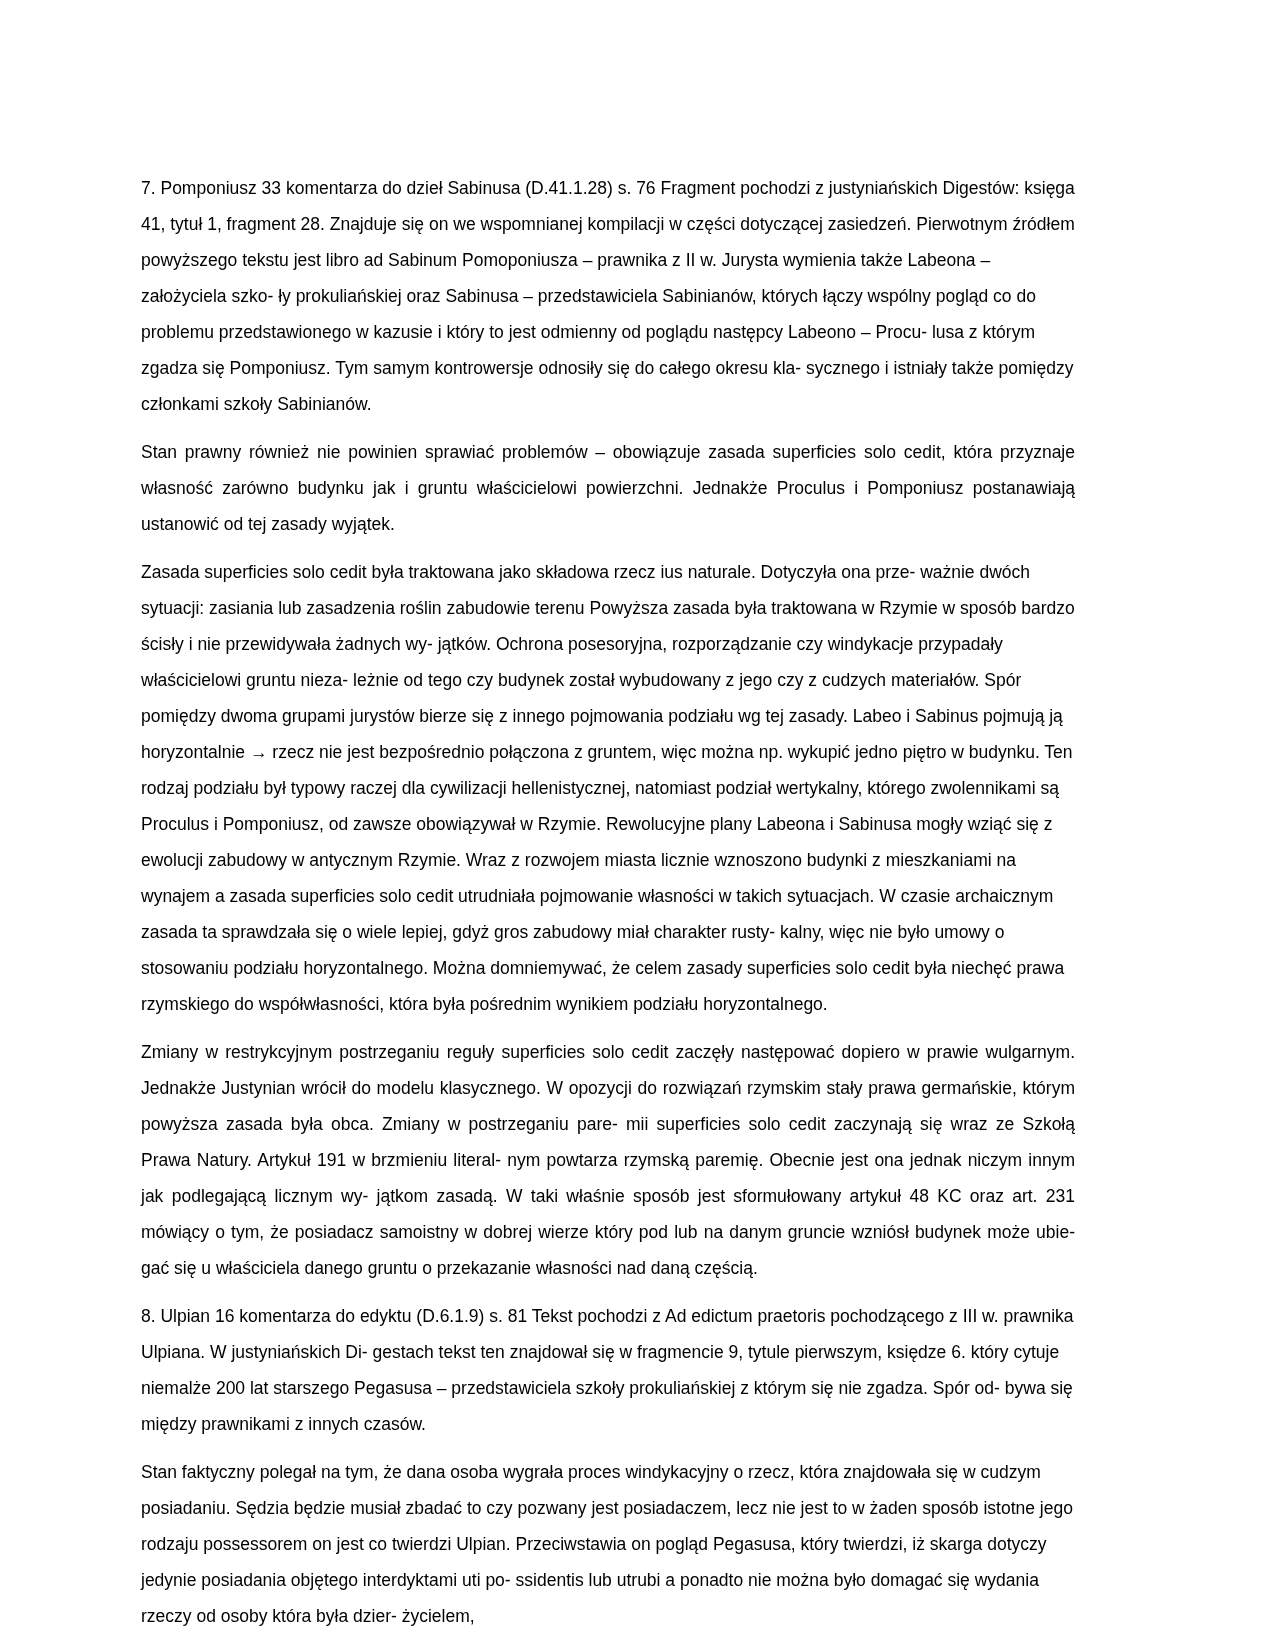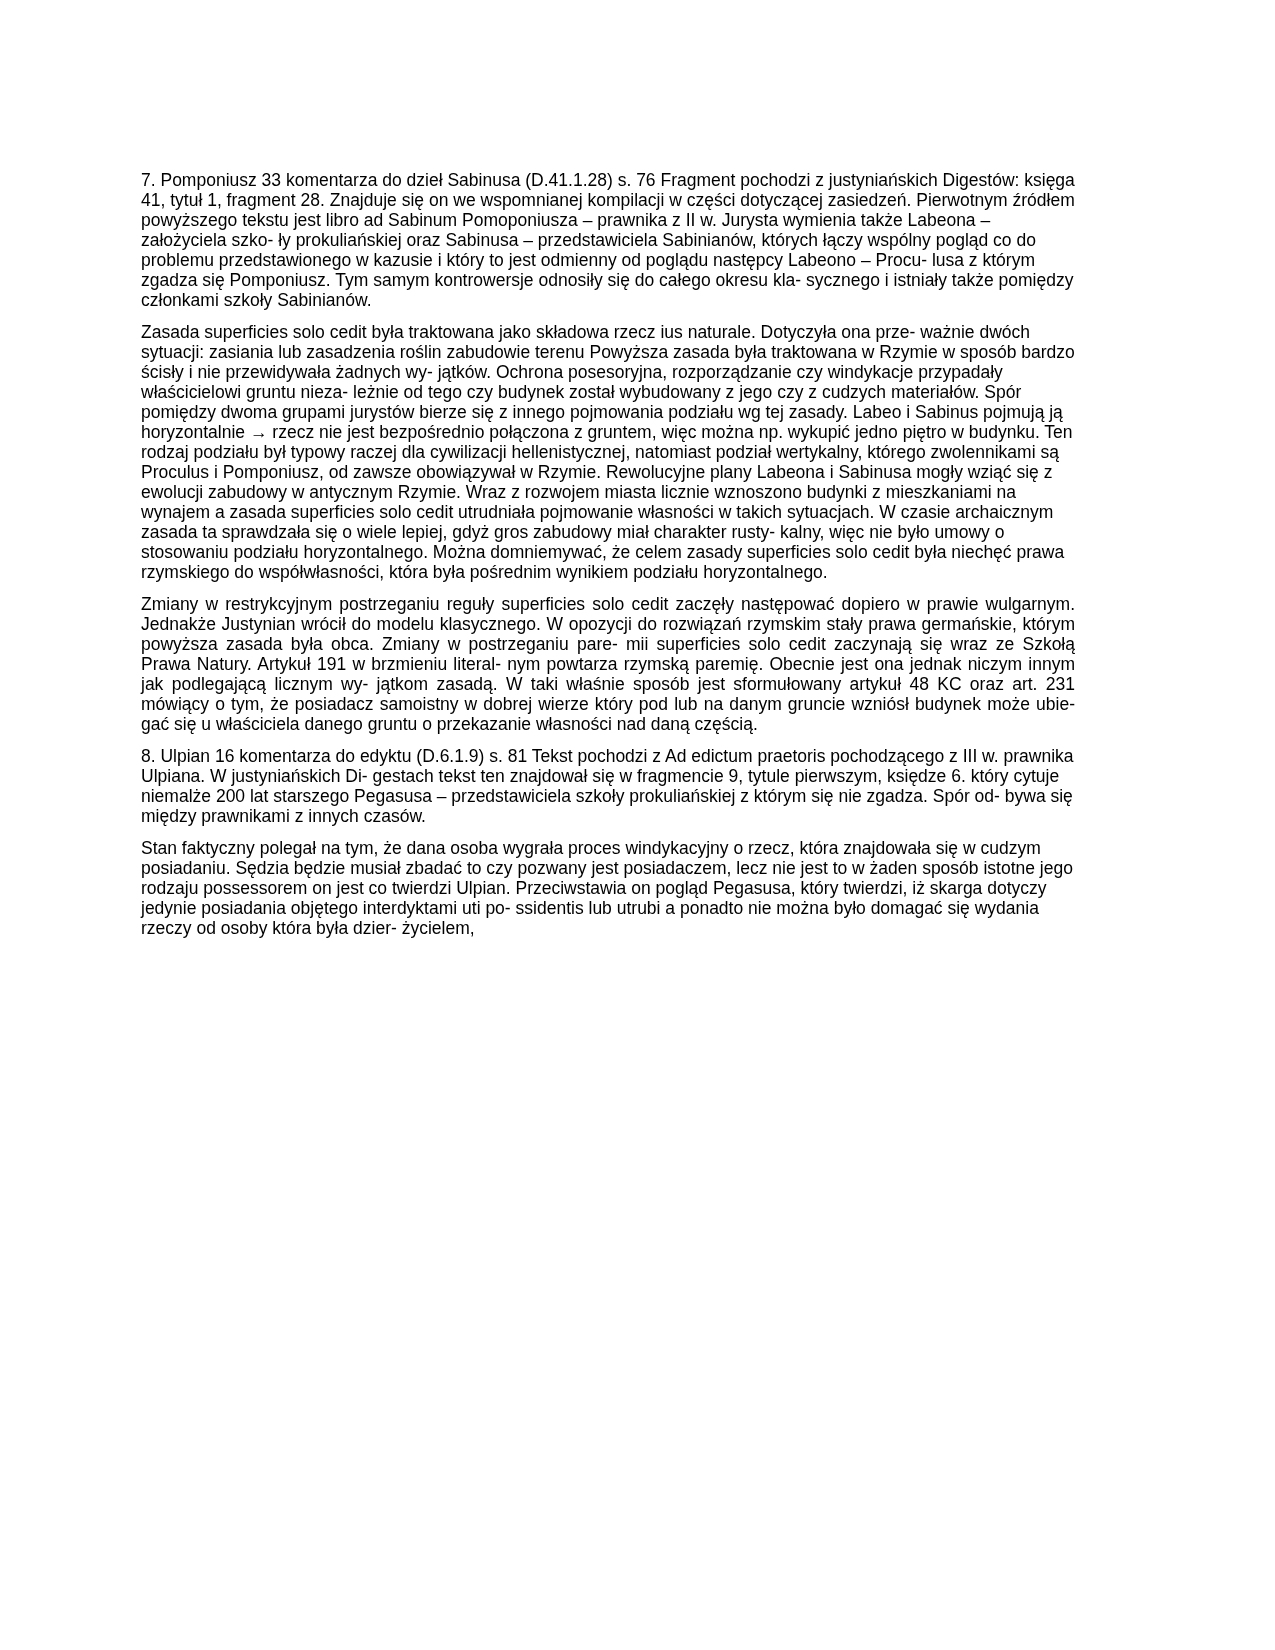--- a/index.html
+++ b/index.html
@@ -23,32 +23,33 @@
   }
   .content {
     position: absolute;
     top: 170px;
     left: 141px;
     width: 934px;
   }
   p.doc-para {
     margin: 0 0 12px 0;
     font-size: 17.5px;
-    line-height: 20px;
+    line-height: 36px;
     text-align: left;
     color: #000000;
   }
   p.doc-para.justify {
     text-align: justify;
   }
 </style>
 </head>
 <body>
 
 <div class="page">
   <div class="content">
     <p class="doc-para">7. Pomponiusz 33 komentarza do dzieł Sabinusa (D.41.1.28) s. 76 Fragment pochodzi z justyniańskich Digestów: księga 41, tytuł 1, fragment 28. Znajduje się on we wspomnianej kompilacji w części dotyczącej zasiedzeń. Pierwotnym źródłem powyższego tekstu jest libro ad Sabinum Pomoponiusza – prawnika z II w. Jurysta wymienia także Labeona – założyciela szko- ły prokuliańskiej oraz Sabinusa – przedstawiciela Sabinianów, których łączy wspólny pogląd co do problemu przedstawionego w kazusie i który to jest odmienny od poglądu następcy Labeono – Procu- lusa z którym zgadza się Pomponiusz. Tym samym kontrowersje odnosiły się do całego okresu kla- sycznego i istniały także pomiędzy członkami szkoły Sabinianów.</p>
+    <p class="doc-para justify">Stan prawny również nie powinien sprawiać problemów – obowiązuje zasada superficies solo cedit, która przyznaje własność zarówno budynku jak i gruntu właścicielowi powierzchni. Jednakże Proculus i Pomponiusz postanawiają ustanowić od tej zasady wyjątek.</p>
     <p class="doc-para">Zasada superficies solo cedit była traktowana jako składowa rzecz ius naturale. Dotyczyła ona prze- ważnie dwóch sytuacji: zasiania lub zasadzenia roślin zabudowie terenu Powyższa zasada była traktowana w Rzymie w sposób bardzo ścisły i nie przewidywała żadnych wy- jątków. Ochrona posesoryjna, rozporządzanie czy windykacje przypadały właścicielowi gruntu nieza- leżnie od tego czy budynek został wybudowany z jego czy z cudzych materiałów. Spór pomiędzy dwoma grupami jurystów bierze się z innego pojmowania podziału wg tej zasady. Labeo i Sabinus pojmują ją horyzontalnie → rzecz nie jest bezpośrednio połączona z gruntem, więc można np. wykupić jedno piętro w budynku. Ten rodzaj podziału był typowy raczej dla cywilizacji hellenistycznej, natomiast podział wertykalny, którego zwolennikami są Proculus i Pomponiusz, od zawsze obowiązywał w Rzymie. Rewolucyjne plany Labeona i Sabinusa mogły wziąć się z ewolucji zabudowy w antycznym Rzymie. Wraz z rozwojem miasta licznie wznoszono budynki z mieszkaniami na wynajem a zasada superficies solo cedit utrudniała pojmowanie własności w takich sytuacjach. W czasie archaicznym zasada ta sprawdzała się o wiele lepiej, gdyż gros zabudowy miał charakter rusty- kalny, więc nie było umowy o stosowaniu podziału horyzontalnego. Można domniemywać, że celem zasady superficies solo cedit była niechęć prawa rzymskiego do współwłasności, która była pośrednim wynikiem podziału horyzontalnego.</p>
     <p class="doc-para justify">Zmiany w restrykcyjnym postrzeganiu reguły superficies solo cedit zaczęły następować dopiero w prawie wulgarnym. Jednakże Justynian wrócił do modelu klasycznego. W opozycji do rozwiązań rzymskim stały prawa germańskie, którym powyższa zasada była obca. Zmiany w postrzeganiu pare- mii superficies solo cedit zaczynają się wraz ze Szkołą Prawa Natury. Artykuł 191 w brzmieniu literal- nym powtarza rzymską paremię. Obecnie jest ona jednak niczym innym jak podlegającą licznym wy- jątkom zasadą. W taki właśnie sposób jest sformułowany artykuł 48 KC oraz art. 231 mówiący o tym, że posiadacz samoistny w dobrej wierze który pod lub na danym gruncie wzniósł budynek może ubie- gać się u właściciela danego gruntu o przekazanie własności nad daną częścią.</p>
     <p class="doc-para">8. Ulpian 16 komentarza do edyktu (D.6.1.9) s. 81 Tekst pochodzi z Ad edictum praetoris pochodzącego z III w. prawnika Ulpiana. W justyniańskich Di- gestach tekst ten znajdował się w fragmencie 9, tytule pierwszym, księdze 6. który cytuje niemalże 200 lat starszego Pegasusa – przedstawiciela szkoły prokuliańskiej z którym się nie zgadza. Spór od- bywa się między prawnikami z innych czasów.</p>
     <p class="doc-para">Stan faktyczny polegał na tym, że dana osoba wygrała proces windykacyjny o rzecz, która znajdowała się w cudzym posiadaniu. Sędzia będzie musiał zbadać to czy pozwany jest posiadaczem, lecz nie jest to w żaden sposób istotne jego rodzaju possessorem on jest co twierdzi Ulpian. Przeciwstawia on pogląd Pegasusa, który twierdzi, iż skarga dotyczy jedynie posiadania objętego interdyktami uti po- ssidentis lub utrubi a ponadto nie można było domagać się wydania rzeczy od osoby która była dzier- życielem,</p>
   </div>
 </div>
 
 </body></html>

